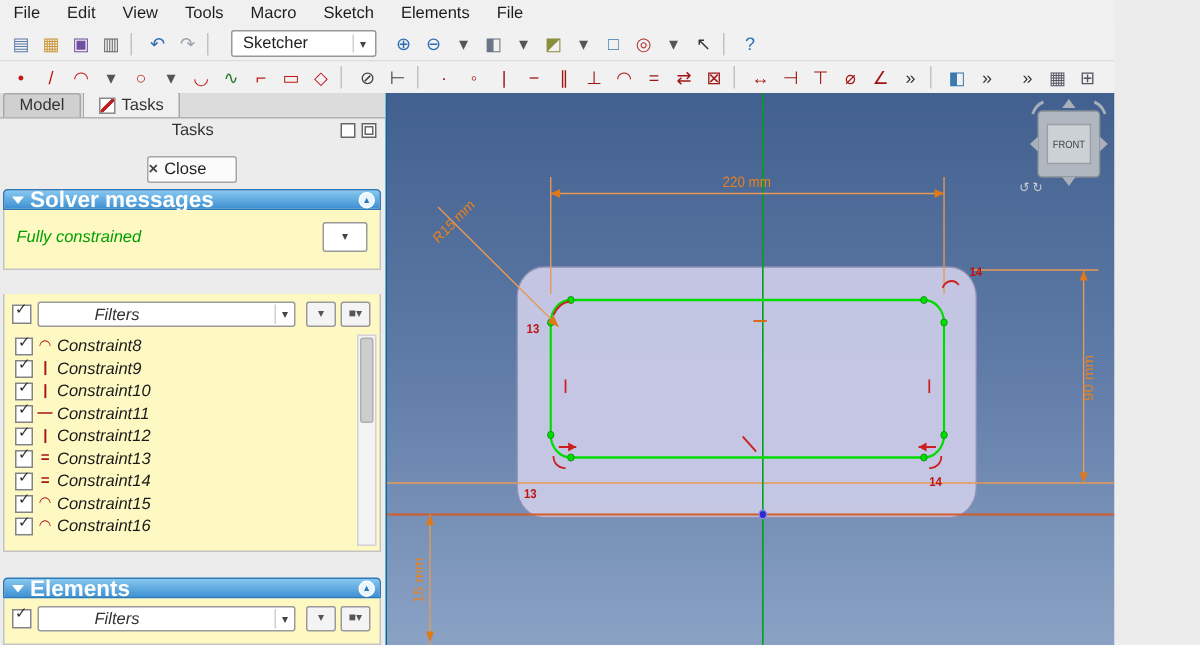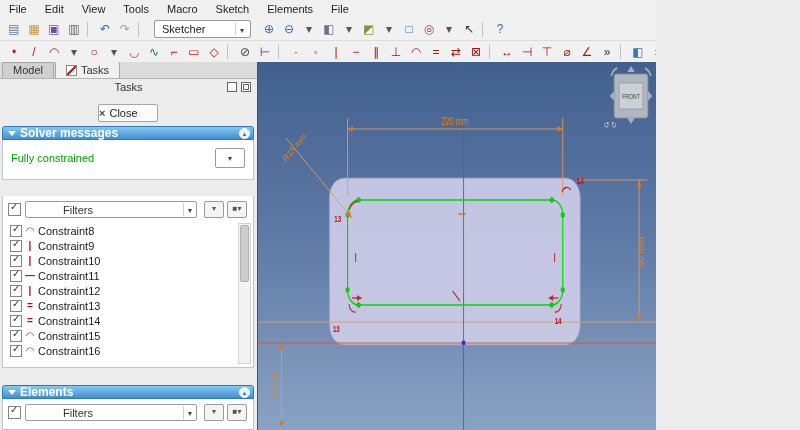--- a/index.html
+++ b/index.html
@@ -1,17 +1,17 @@
 <!DOCTYPE html>
 <html><head>
 <meta charset="utf-8">
 <style>
   html,body{margin:0;padding:0;}
   body{width:800px;height:430px;overflow:hidden;font-family:"Liberation Sans","DejaVu Sans",sans-serif;font-size:11px;color:#222;background:#ececec;}
-  #app{position:relative;width:656px;height:430px;overflow:hidden;}
+  #app{position:relative;width:743px;height:430px;overflow:hidden;}
 
   
   #menubar{position:absolute;top:0;left:0;right:0;height:18px;background:#f0f0f0;border-bottom:1px solid #dadada;display:flex;align-items:center;}
   .menu-item{padding:0 9px;line-height:18px;color:#1d1d1d;}
 
   
   .toolbar{position:absolute;left:0;right:0;display:flex;align-items:center;background:#f1f1f1;border-bottom:1px solid #dcdcdc;padding:0 4px;}
   #toolbar-top{top:18px;height:22px;}
   #toolbar-sketch{top:41px;height:21px;border-bottom:1px solid #cfcfcf;}
   .tb-group{display:flex;align-items:center;}
@@ -32,25 +32,25 @@
 
   #panel-titlebar{position:absolute;top:17px;left:0;right:0;height:16px;text-align:center;line-height:16px;color:#333;}
   .win-btn{position:absolute;top:3px;width:8px;height:8px;border:1px solid #666;background:#fdfdfd;}
   #win-btn-float{right:20px;}
   #win-btn-close{right:6px;}
   #win-btn-close::after{content:"";position:absolute;left:1px;top:1px;width:4px;height:4px;border:1px solid #666;}
 
   #close-btn{position:absolute;top:42px;left:98px;width:58px;height:16px;background:#fbfbfb;border:1px solid #a6a6a6;border-radius:2px;display:flex;align-items:center;justify-content:flex-start;gap:4px;color:#222;}
   .close-x::before{content:"×";font-weight:bold;color:#444;}
 
-  .sec{position:absolute;left:2px;width:252px;height:14px;background:linear-gradient(#86c8f0,#3f90d2);border:1px solid #2e7ab6;border-radius:3px 3px 0 0;color:#fff;font-weight:bold;font-size:12px;line-height:13px;padding-left:17px;box-sizing:border-box;}
+  .sec{position:absolute;left:2px;width:252px;height:14px;background:linear-gradient(#86c8f0,#3f90d2);border:1px solid #2e7ab6;border-radius:3px 3px 0 0;color:#fff;font-weight:bold;font-size:15px;line-height:13px;padding-left:17px;box-sizing:border-box;}
   .sec::before{content:"";position:absolute;left:5px;top:4px;border:4px solid transparent;border-top:5px solid #fff;}
   .sec-btn{position:absolute;right:3px;top:1px;width:11px;height:11px;border-radius:50%;background:#e9f5fd;border:1px solid #fff;color:#2e7ab6;font-size:7px;line-height:10px;text-align:center;box-sizing:border-box;}
   .sec-btn::after{content:"▴";}
-  .sec-body{position:absolute;left:2px;width:252px;background:#ffffff;border:1px solid #c4c4c4;border-top:none;box-sizing:border-box;}
+  .sec-body{position:absolute;left:2px;width:252px;background:#fef9c3;border:1px solid #c4c4c4;border-top:none;box-sizing:border-box;font-style:italic;}
 
   #sec-solver{top:64px;}  #solver-body{top:78px;height:40px;}
   #solver-status{position:absolute;left:8px;top:12px;color:#00a000;}
   #solver-combo{position:absolute;right:8px;top:8px;width:28px;height:18px;background:#fff;border:1px solid #9a9a9a;border-radius:2px;text-align:center;line-height:16px;color:#444;}
   #solver-combo::after{content:"▾";font-size:8px;}
 
   #sec-constraints{top:120px;} #constraints-body{top:134px;height:172px;}
   #sec-elements{top:323px;}    #elements-body{top:337px;bottom:0;}
 
   .filter-row{position:absolute;top:5px;left:5px;right:6px;height:17px;display:flex;align-items:center;}

